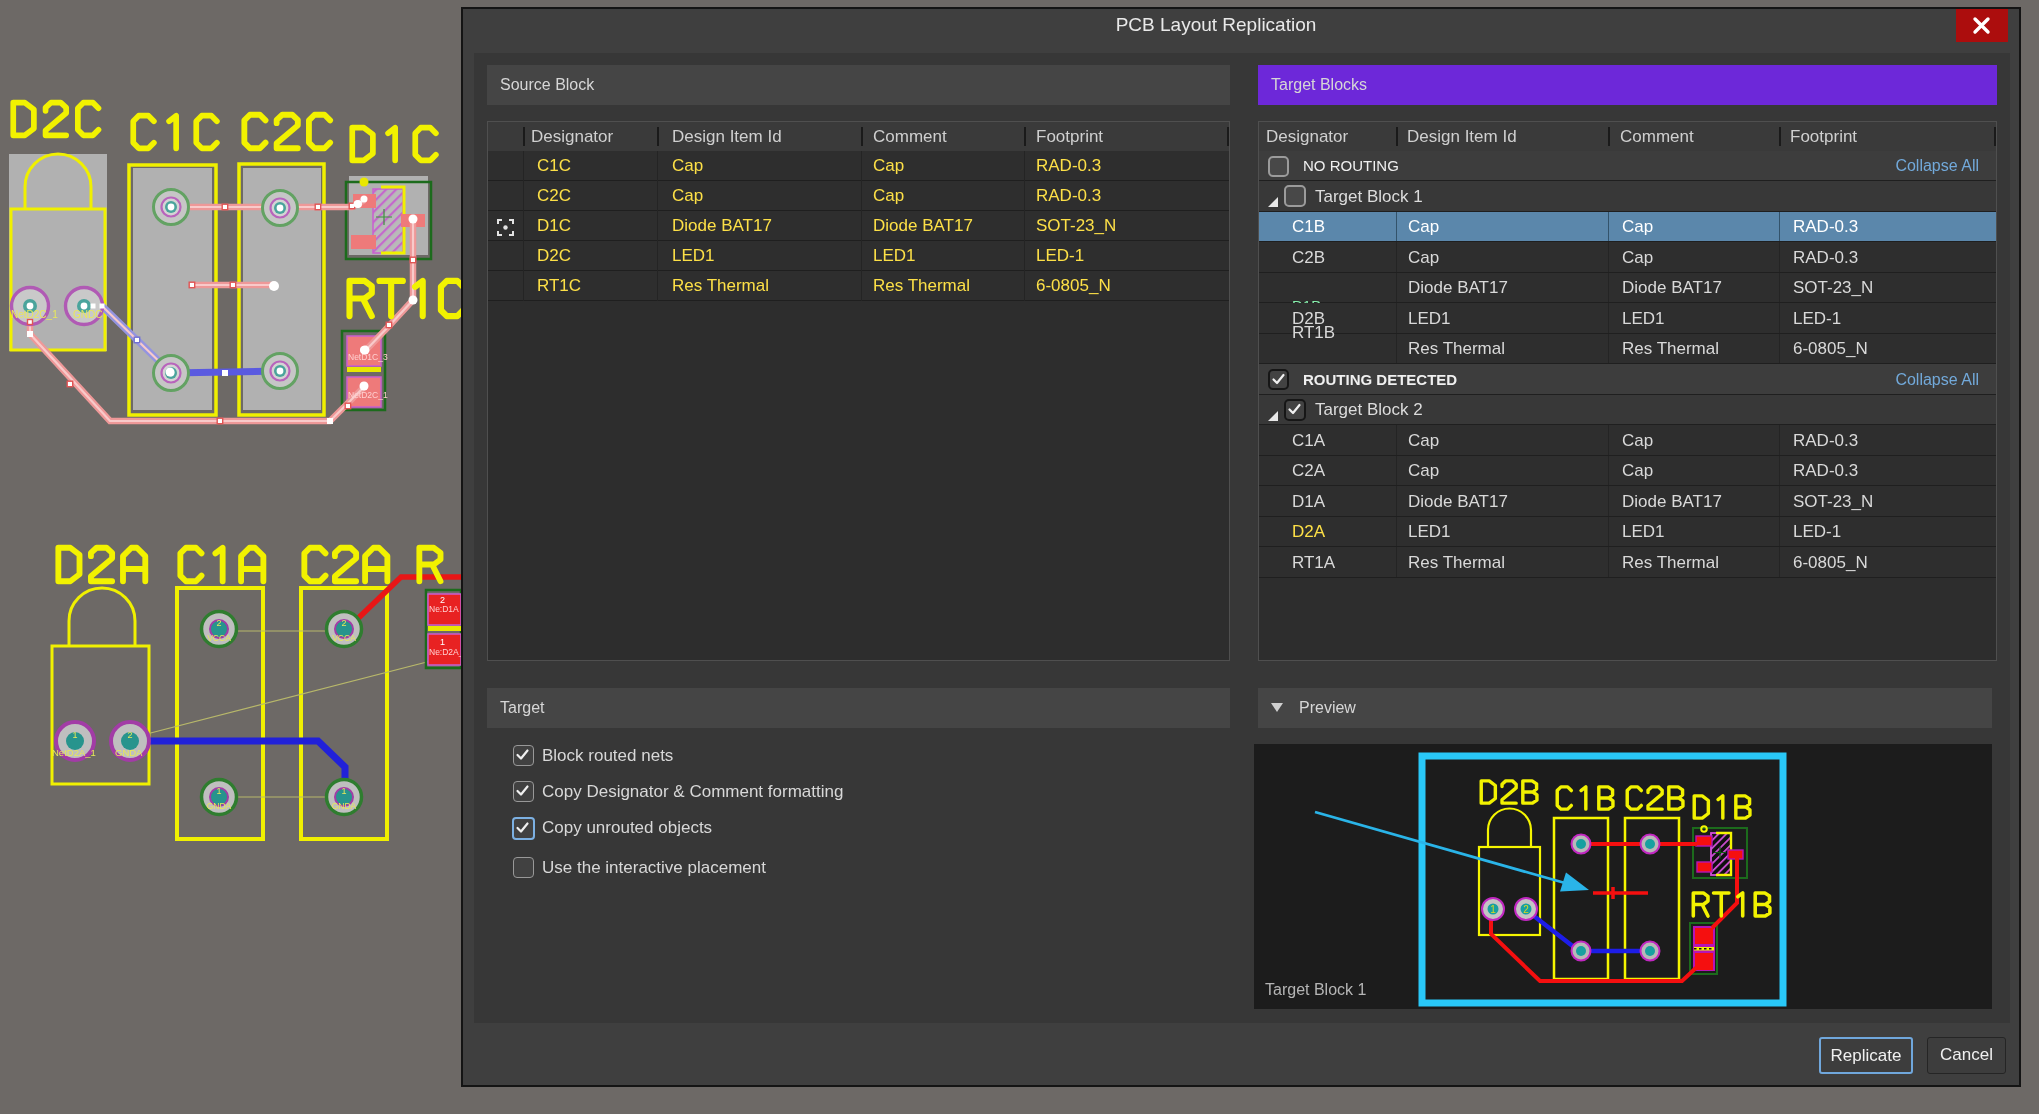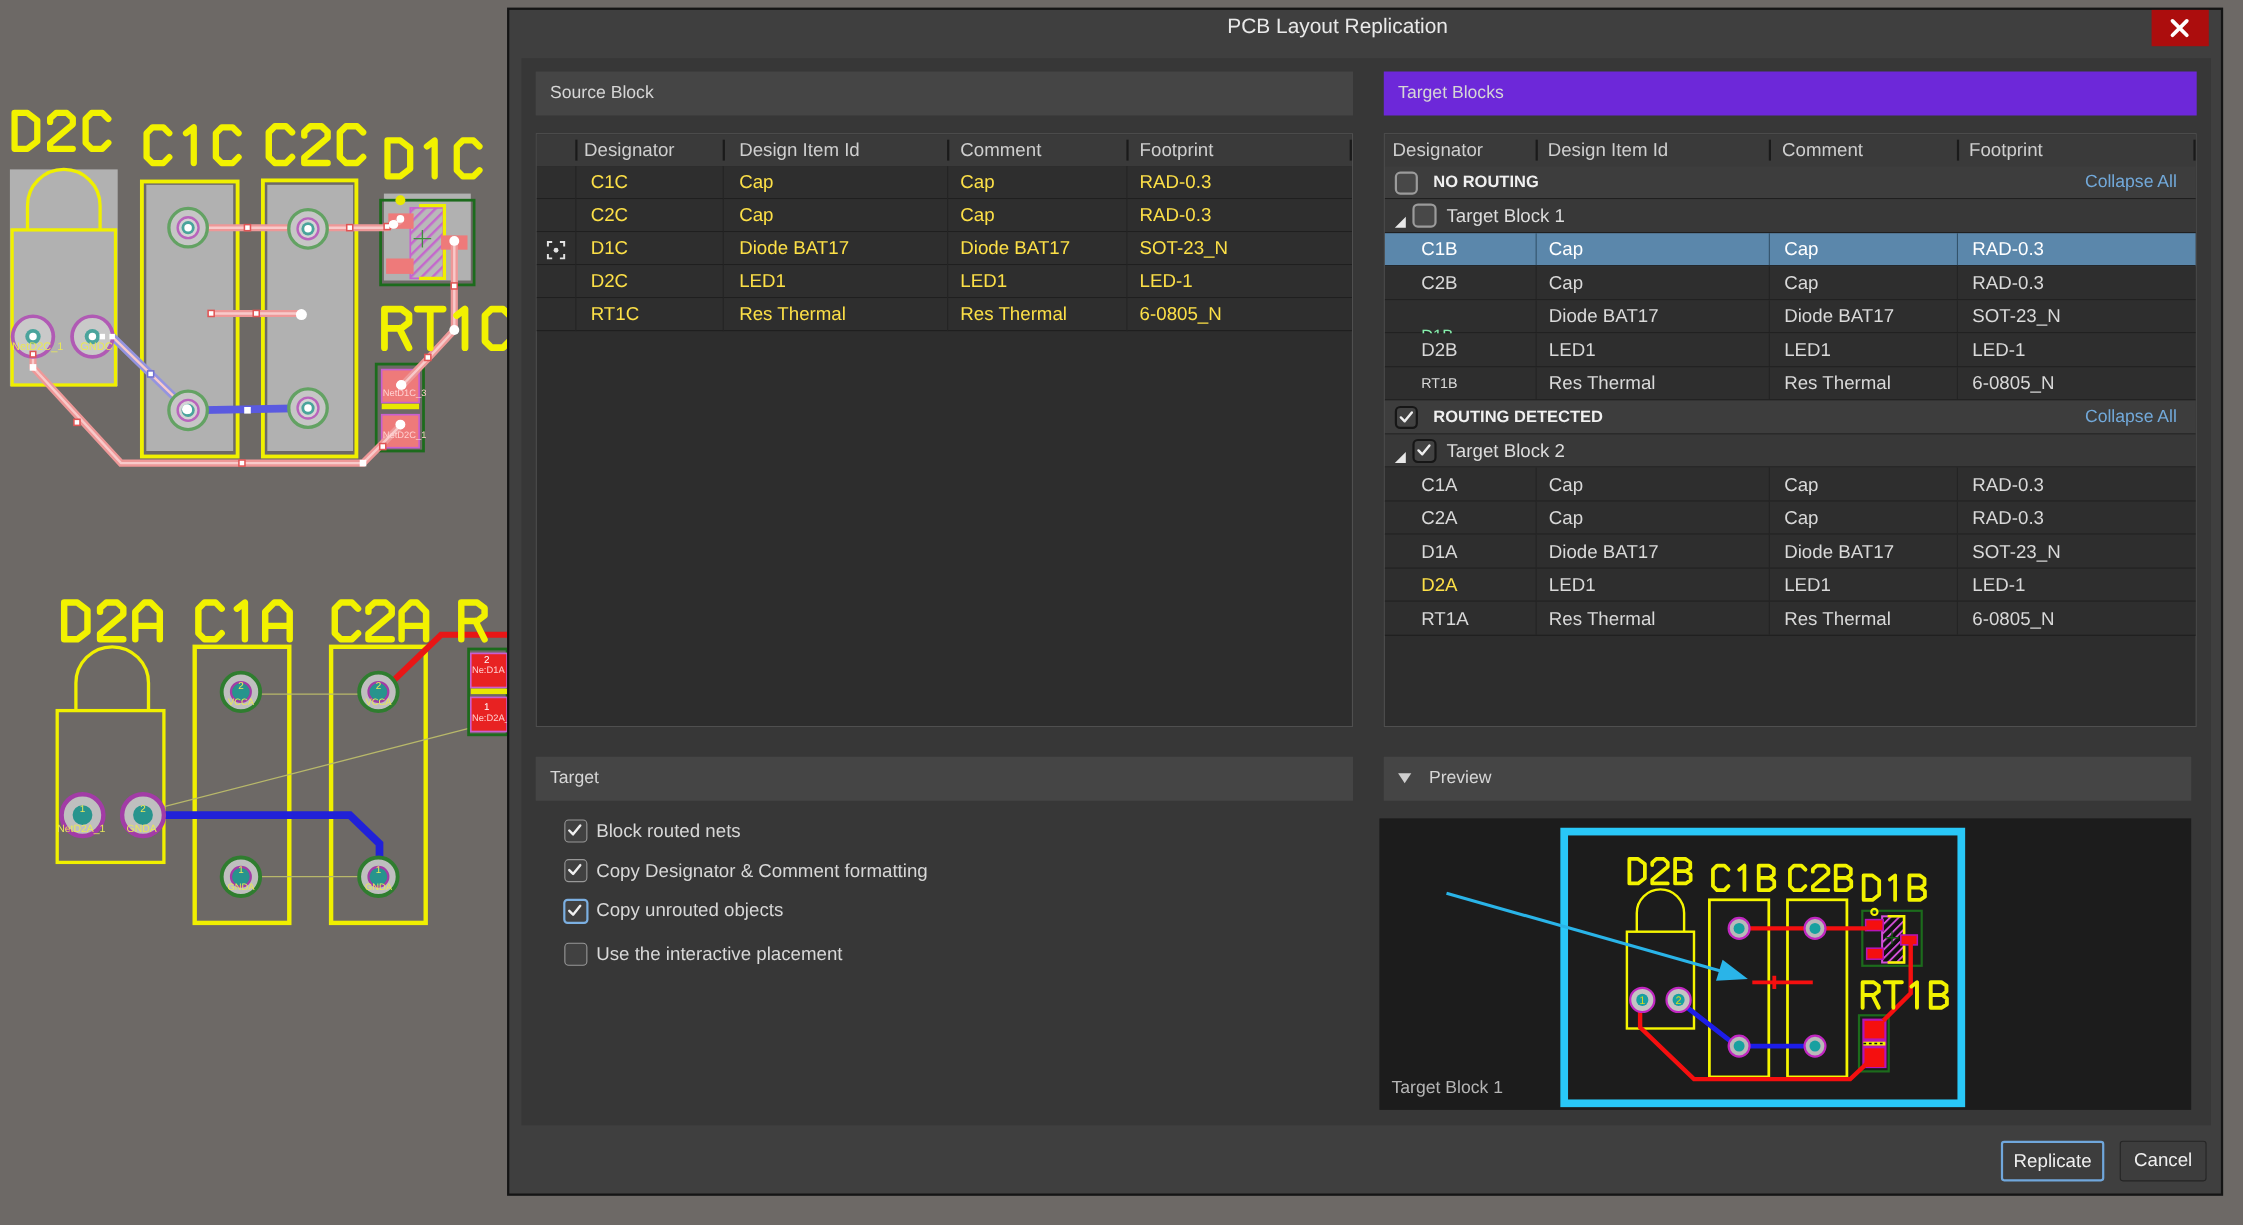--- a/index.html
+++ b/index.html
@@ -274,21 +274,21 @@
 <div class="abs" style="left:1396px;top:127px;width:2px;height:19px;background:#1a1a1a"></div>
 <div class="abs" style="left:1608px;top:127px;width:2px;height:19px;background:#1a1a1a"></div>
 <div class="abs" style="left:1779px;top:127px;width:2px;height:19px;background:#1a1a1a"></div>
 <div class="abs" style="left:1994px;top:127px;width:2px;height:19px;background:#1a1a1a"></div>
 <div class="abs htxt" style="left:1266px;top:122px">Designator</div>
 <div class="abs htxt" style="left:1407px;top:122px">Design Item Id</div>
 <div class="abs htxt" style="left:1620px;top:122px">Comment</div>
 <div class="abs htxt" style="left:1790px;top:122px">Footprint</div>
 <div class="abs" style="left:1259px;top:151px;width:737px;height:29px;background:#3d3d3d;border-bottom:1px solid #1f1f1f"></div>
 <div class="abs" style="left:1268px;top:156px;width:21px;height:21px;background:#484848;border:2px solid #9b9b9b;border-radius:5px;box-sizing:border-box"></div>
-<div class="abs" style="left:1303px;top:151px;height:30px;line-height:30px;font-size:15px;font-weight:bold;color:#f0f0f0">NO ROUTING</div>
+<div class="abs" style="left:1303px;top:151px;height:30px;line-height:30px;font-size:15px;font-weight:normal;color:#f0f0f0">NO ROUTING</div>
 <div class="abs" style="left:1850px;top:151px;width:129px;height:30px;line-height:30px;font-size:16px;color:#72a9da;text-align:right">Collapse All</div>
 <div class="abs" style="left:1259px;top:181px;width:737px;height:30px;background:#383838;border-bottom:1px solid #1f1f1f"></div>
 <div class="abs" style="left:1268px;top:197px;width:0;height:0;border-left:10px solid transparent;border-bottom:10px solid #e8e8e8"></div>
 <div class="abs" style="left:1284px;top:185px;width:22px;height:22px;background:#484848;border:2px solid #9b9b9b;border-radius:5px;box-sizing:border-box"></div>
 <div class="abs" style="left:1315px;top:181px;height:31px;line-height:31px;font-size:17px;color:#dcdcdc">Target Block 1</div>
 <div class="abs" style="left:1259px;top:212px;width:737px;height:29px;background:#5b87ab;border-bottom:1px solid #1f1f1f"></div>
 <div class="abs" style="left:1396px;top:212px;width:1px;height:29px;background:#33536b"></div>
 <div class="abs" style="left:1608px;top:212px;width:1px;height:29px;background:#33536b"></div>
 <div class="abs" style="left:1779px;top:212px;width:1px;height:29px;background:#33536b"></div>
 <div class="abs" style="left:1292px;top:212px;height:30px;line-height:30px;font-size:17px;color:#ffffff">C1B</div>
@@ -316,21 +316,21 @@
 <div class="abs" style="left:1608px;top:303px;width:1px;height:30px;background:#242424"></div>
 <div class="abs" style="left:1779px;top:303px;width:1px;height:30px;background:#242424"></div>
 <div class="abs" style="left:1292px;top:303px;height:31px;line-height:31px;font-size:17px;color:#d9d9d9">D2B</div>
 <div class="abs" style="left:1408px;top:303px;height:31px;line-height:31px;font-size:17px;color:#d9d9d9">LED1</div>
 <div class="abs" style="left:1622px;top:303px;height:31px;line-height:31px;font-size:17px;color:#d9d9d9">LED1</div>
 <div class="abs" style="left:1793px;top:303px;height:31px;line-height:31px;font-size:17px;color:#d9d9d9">LED-1</div>
 <div class="abs" style="left:1259px;top:334px;width:737px;height:29px;background:#2e2e2e;border-bottom:1px solid #1f1f1f"></div>
 <div class="abs" style="left:1396px;top:334px;width:1px;height:29px;background:#242424"></div>
 <div class="abs" style="left:1608px;top:334px;width:1px;height:29px;background:#242424"></div>
 <div class="abs" style="left:1779px;top:334px;width:1px;height:29px;background:#242424"></div>
-<div class="abs" style="left:1292px;top:334px;height:30px;line-height:30px;font-size:13px;color:#d9d9d9">RT1B</div>
+<div class="abs" style="left:1292px;top:318px;height:30px;line-height:30px;font-size:17px;color:#d9d9d9">RT1B</div>
 <div class="abs" style="left:1408px;top:334px;height:30px;line-height:30px;font-size:17px;color:#d9d9d9">Res Thermal</div>
 <div class="abs" style="left:1622px;top:334px;height:30px;line-height:30px;font-size:17px;color:#d9d9d9">Res Thermal</div>
 <div class="abs" style="left:1793px;top:334px;height:30px;line-height:30px;font-size:17px;color:#d9d9d9">6-0805_N</div>
 <div class="abs" style="left:1259px;top:364px;width:737px;height:30px;background:#3d3d3d;border-bottom:1px solid #1f1f1f"></div>
 <div class="abs" style="left:1268px;top:369px;width:21px;height:21px;background:#424242;border:2px solid #161616;border-radius:5px;box-sizing:border-box"><svg width="17" height="17">
       <path d="M3.5,8.5 L7,12 L13.5,4" fill="none" stroke="#f0f0f0" stroke-width="2.2" stroke-linecap="round" stroke-linejoin="round"></path>
     </svg></div>
 <div class="abs" style="left:1303px;top:364px;height:31px;line-height:31px;font-size:15px;font-weight:bold;color:#f0f0f0">ROUTING DETECTED</div>
 <div class="abs" style="left:1850px;top:364px;width:129px;height:31px;line-height:31px;font-size:16px;color:#72a9da;text-align:right">Collapse All</div>
 <div class="abs" style="left:1259px;top:395px;width:737px;height:29px;background:#383838;border-bottom:1px solid #1f1f1f"></div>

